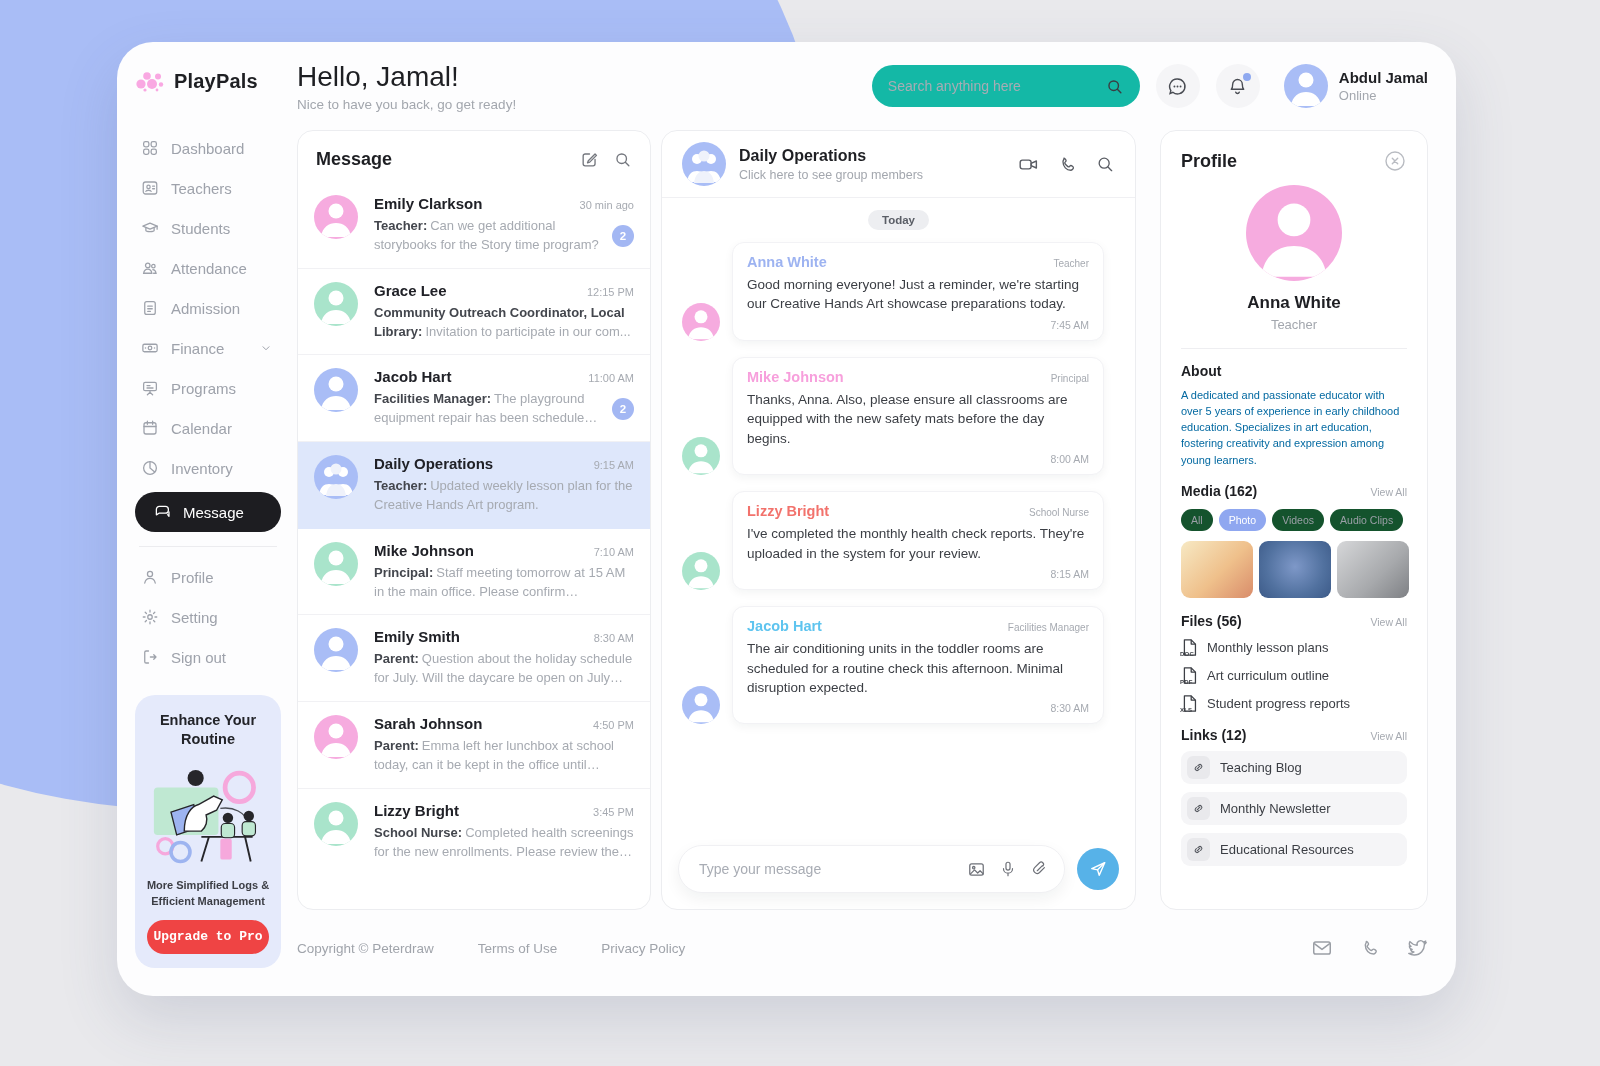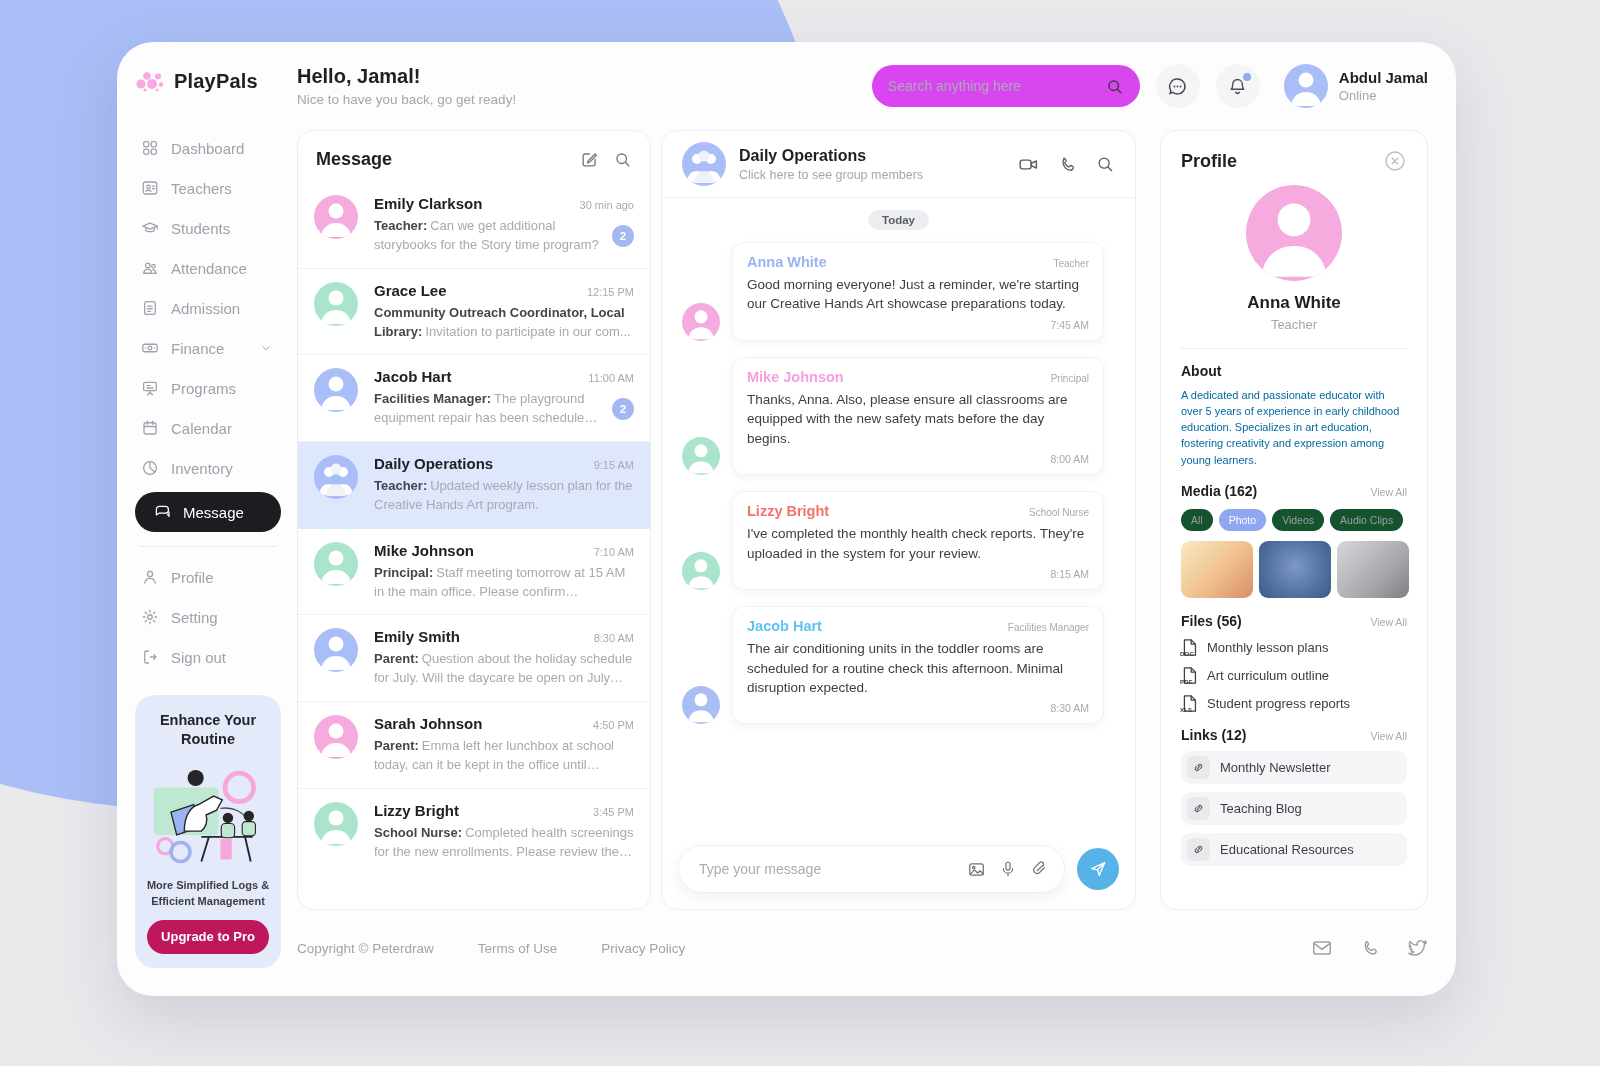--- a/index.html
+++ b/index.html
@@ -20,30 +20,30 @@
     padding:11px 6px; cursor:pointer; }
   .nav-item svg { flex:0 0 18px; }
   .nav-item.active { background:#1D1D21; color:#FFFFFF; border-radius:24px; padding:11px 18px; margin:4px 0; }
   .nav-div { height:1px; background:#ECECEF; margin:10px 4px 10px 4px; }
   .promo { margin-top:18px; background:#E5EAFB; border-radius:20px; padding:16px 10px 14px;
     text-align:center; width:146px; }
   .promo-title { font-size:14.5px; font-weight:bold; color:#232429; line-height:1.3; padding:0 10px; }
   .promo-art { margin:10px auto 6px; display:block; }
   .promo-caption { font-size:11px; font-weight:bold; color:#3C3E45; line-height:1.5; }
   .promo-btn { margin-top:10px; width:122px; height:34px; border:none; border-radius:17px;
-    background:#be185d; color:#FFFFFF; font-size:13px; font-weight:bold; cursor:pointer;
-    font-family:Liberation Sans, sans-serif; }
+    background:#ef4444; color:#FFFFFF; font-size:13px; font-weight:bold; cursor:pointer;
+    font-family:Liberation Mono, monospace; }
 
   
   .main { flex:1; display:flex; flex-direction:column; padding:0 28px 0 0; min-width:0; }
   .topbar { height:88px; display:flex; align-items:center; }
-  .greet-name { font-size:20px; font-weight:bold; color:#1E1F23; }
+  .greet-name { font-size:28px; font-weight:normal; color:#1E1F23; }
   .greet-sub { font-size:13.5px; color:#A3A7AE; margin-top:4px; }
   .topbar-right { margin-left:auto; display:flex; align-items:center; gap:16px; }
-  .search-pill { width:268px; height:42px; background:#d946ef; border-radius:21px;
+  .search-pill { width:268px; height:42px; background:#14b8a6; border-radius:21px;
     display:flex; align-items:center; padding:0 16px; gap:8px; }
   .search-pill input { border:none; outline:none; background:transparent; flex:1;
     font-size:14px; color:#3A3D42; font-family:inherit; }
   .search-pill input::placeholder { color:#A8ACB4; }
   .icon-circle { width:44px; height:44px; border-radius:50%; background:#F5F5F7;
     display:flex; align-items:center; justify-content:center; position:relative; cursor:pointer; color:#4A4D54; }
   .noti-dot { position:absolute; top:9px; right:9px; width:8px; height:8px; border-radius:50%; background:#8FA9F0; }
   .user-chip { display:flex; align-items:center; gap:11px; margin-left:8px; cursor:pointer; }
   .user-name { font-size:15px; font-weight:bold; color:#1E1F23; }
   .user-status { font-size:13px; color:#A3A7AE; margin-top:2px; }
@@ -762,30 +762,30 @@
             <span class="sec-label">Links (12)</span>
             <span class="view-all">View All</span>
           </div>
           <div class="link-row">
             <span class="link-ic">
                 <svg width="13" height="13" viewBox="0 0 24 24" fill="none" stroke="currentColor" stroke-width="2" stroke-linecap="round">
                   <path d="M9.5 14.5l5-5"></path>
                   <path d="M8.2 10.2L6.5 12a3.5 3.5 0 004.9 4.9l1.8-1.7M15.8 13.8l1.7-1.8a3.5 3.5 0 00-4.9-4.9l-1.8 1.7"></path>
                 </svg>
               </span>
-            <span class="link-name">Monthly Newsletter</span>
+            <span class="link-name">Teaching Blog</span>
           </div>
           <div class="link-row">
             <span class="link-ic">
                 <svg width="13" height="13" viewBox="0 0 24 24" fill="none" stroke="currentColor" stroke-width="2" stroke-linecap="round">
                   <path d="M9.5 14.5l5-5"></path>
                   <path d="M8.2 10.2L6.5 12a3.5 3.5 0 004.9 4.9l1.8-1.7M15.8 13.8l1.7-1.8a3.5 3.5 0 00-4.9-4.9l-1.8 1.7"></path>
                 </svg>
               </span>
-            <span class="link-name">Teaching Blog</span>
+            <span class="link-name">Monthly Newsletter</span>
           </div>
           <div class="link-row">
             <span class="link-ic">
                 <svg width="13" height="13" viewBox="0 0 24 24" fill="none" stroke="currentColor" stroke-width="2" stroke-linecap="round">
                   <path d="M9.5 14.5l5-5"></path>
                   <path d="M8.2 10.2L6.5 12a3.5 3.5 0 004.9 4.9l1.8-1.7M15.8 13.8l1.7-1.8a3.5 3.5 0 00-4.9-4.9l-1.8 1.7"></path>
                 </svg>
               </span>
             <span class="link-name">Educational Resources</span>
           </div>

